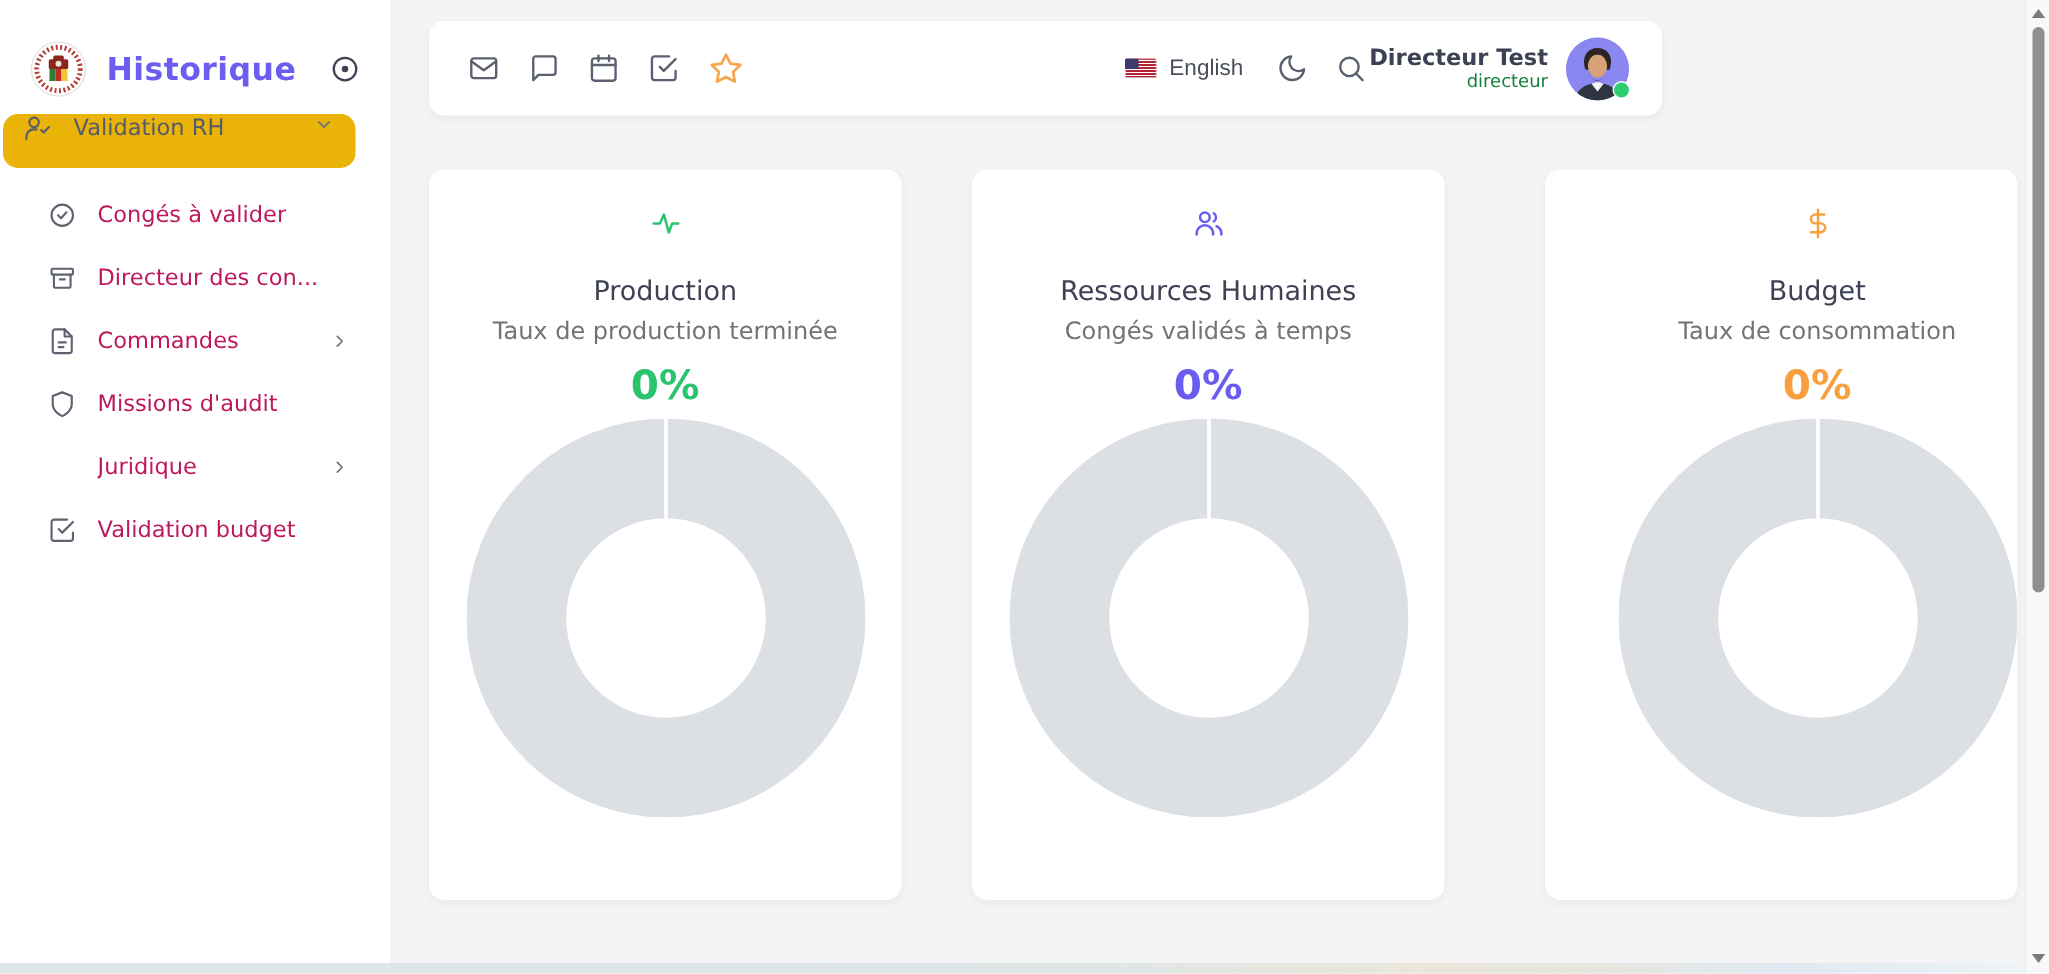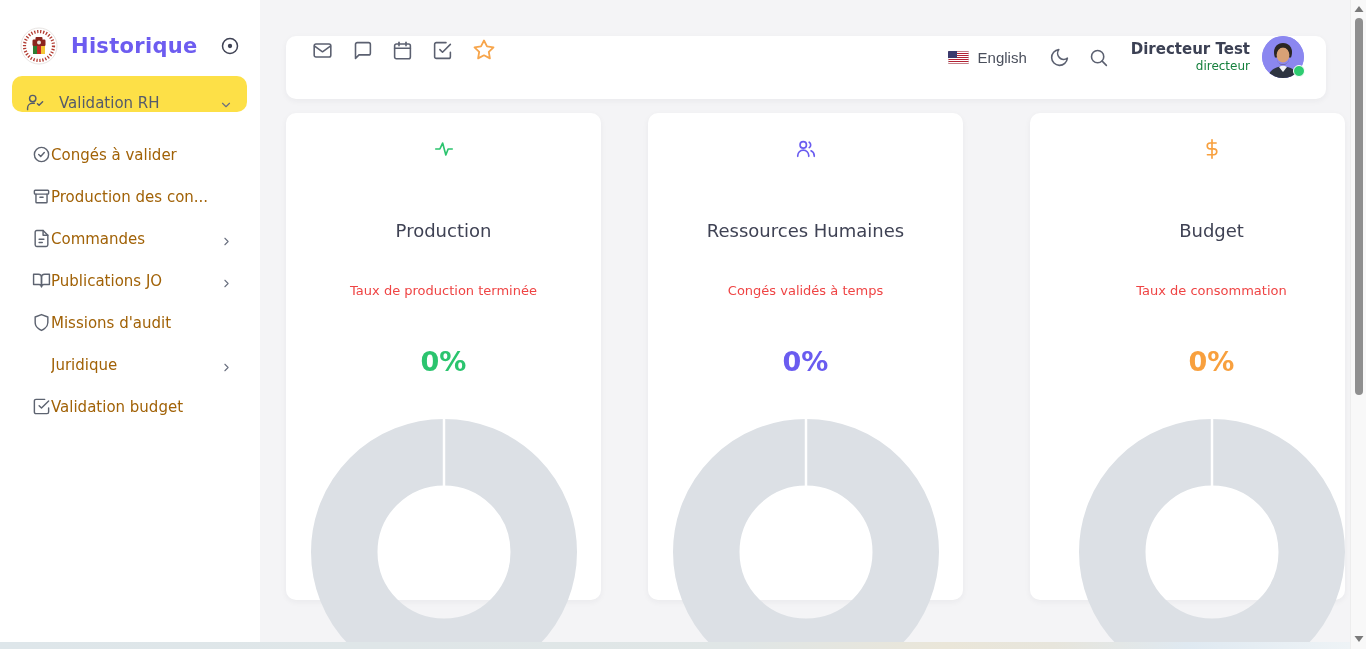--- a/index.html
+++ b/index.html
@@ -21,89 +21,89 @@
     position:absolute; top:24px; left:20px; right:18px; height:44px;
     display:flex; align-items:center;
   }
   .brand-link { display:flex; align-items:center; gap:13px; cursor:pointer; text-decoration:none; }
   .brand-name {
     font-size:21px; font-weight:700; color:#6d5cf0; letter-spacing:.3px;
   }
   .collapse-btn { margin-left:auto; color:#3f4254; cursor:pointer; background:none; border:none; padding:2px; }
 
   .active-item {
-    position:absolute; left:12px; top:76px; width:235px; height:36px;
-    background:#fde047; border-radius:10px;
-    display:flex; align-items:flex-end; padding:0 14px 0 14px; gap:14px;
+    position:absolute; left:2px; top:76px; width:235px; height:36px;
+    background:#eab308; border-radius:10px;
+    display:flex; align-items:flex-start; padding:0 14px 0 14px; gap:14px;
     cursor:pointer; color:#555b6b;
   }
   .active-item .label { font-size:15px; color:#555b6b; }
   .active-item .chev { margin-left:auto; color:#6a7080; }
 
   .menu { position:absolute; left:12px; top:122px; width:235px; list-style:none; }
   .menu-item {
-    height:42px; display:flex; align-items:flex-end; 
-    padding:0 14px 0 20px; border-radius:10px; cursor:pointer; color:#a16207;
+    height:42px; display:flex; align-items:center; gap:14px;
+    padding:0 14px 0 20px; border-radius:10px; cursor:pointer; color:#be185d;
   }
   .menu-item .mi-icon { width:19px; height:19px; color:#5d6370; flex:0 0 19px; }
   .menu-item .mi-icon.empty { visibility:hidden; }
   .menu-item .label { font-size:15px; white-space:nowrap; overflow:hidden; }
   .menu-item .chev { margin-left:auto; color:#6a7080; }
 
   
   .topbar {
-    position:absolute; left:286px; top:36px; width:1040px; height:63px;
+    position:absolute; left:286px; top:14px; width:822px; height:63px;
     background:#ffffff; border-radius:10px;
     box-shadow:0 2px 6px rgba(40,45,60,.05);
-    display:flex; align-items:flex-start; padding:0 22px 0 24px; z-index:1;
+    display:flex; align-items:center; padding:0 22px 0 24px; z-index:1;
   }
   .quick-icons { display:flex; align-items:center; gap:15px; }
   .icon-btn {
     background:none; border:none; cursor:pointer; padding:2px;
     color:#5b6070; display:flex; align-items:center; justify-content:center;
   }
   .icon-btn.star { color:#f7a54b; }
 
   .topbar-right { margin-left:auto; display:flex; align-items:center; }
   .lang-select { display:flex; align-items:center; gap:9px; cursor:pointer; background:none; border:none; }
   .flag { width:21px; height:13px; position:relative; overflow:hidden; border-radius:1px;
     background:repeating-linear-gradient(180deg,#b22234 0 1px,#ffffff 1px 2px,#b22234 2px 3px,#ffffff 3px 4px,#b22234 4px 5px,#ffffff 5px 6px,#b22234 6px 7px,#ffffff 7px 8px,#b22234 8px 9px,#ffffff 9px 10px,#b22234 10px 11px,#ffffff 11px 12px,#b22234 12px 13px);
     box-shadow:0 0 0 .5px #d7d7d7 inset;
   }
   .flag::after { content:""; position:absolute; left:0; top:0; width:9px; height:7px; background:#3c3b6e; }
   .lang-label { font-size:15px; color:#4a4f5c; }
   .theme-btn { margin-left:20px; }
   .search-btn { margin-left:14px; }
-  .user-menu { margin-left:20px; display:flex; align-items:center; gap:12px; cursor:pointer; }
+  .user-menu { display:flex; align-items:center; gap:12px; cursor:pointer; }
   .user-text { text-align:right; line-height:1.25; }
   .user-name { font-size:15px; font-weight:700; color:#3c4154; }
   .user-role { font-size:12px; color:#15803d; }
   .avatar-wrap { position:relative; width:42px; height:42px; }
   .avatar { width:42px; height:42px; border-radius:50%; overflow:hidden; background:#8b87f0; }
   .status-dot {
     position:absolute; right:-1px; bottom:1px; width:12px; height:12px;
     background:#2ecc71; border-radius:50%; border:1.5px solid #ffffff;
   }
 
   
   .card {
     position:absolute; top:113px; width:315px; height:487px;
     background:#ffffff; border-radius:10px;
     box-shadow:0 2px 6px rgba(40,45,60,.05);
-    display:flex; flex-direction:column; align-items:center;gap:36px;
+    display:flex; flex-direction:column; align-items:center;
   }
   .card-0 { left:286px; }
   .card-1 { left:648px; }
   .card-2 { left:1030px;padding-left:48px; }
   .card-icon { margin-top:25px; width:22px; height:22px; }
   .card-0 .card-icon { color:#2bc46e; }
   .card-1 .card-icon { color:#6a5cf0; }
   .card-2 .card-icon { color:#f8a03e; }
   .card-title { margin-top:24px; font-size:18px; font-weight:500; color:#3f4254; }
-  .card-subtitle { margin-top:6px; font-size:13px; color:#ef4444; }
+  .card-subtitle { margin-top:6px; font-size:16px; color:#737373; }
   .card-percent { margin-top:12px; font-size:27px; font-weight:600; }
   .card-0 .card-percent { color:#2bc46e; }
   .card-1 .card-percent { color:#6a5cf0; }
   .card-2 .card-percent { color:#f8a03e; }
   .donut { margin-top:6px; }
 
   
   .v-scrollbar {
     position:absolute; right:0; top:0; width:16px; height:649px;
     background:#f8f8f8; border-left:1px solid #ededed; z-index:5;
@@ -178,46 +178,32 @@
       <span class="label">Congés à valider</span>
     </li>
     <li class="menu-item">
       <span class="mi-icon">
         <svg width="19" height="19" viewBox="0 0 24 24" fill="none" stroke="currentColor" stroke-width="1.8" stroke-linecap="round" stroke-linejoin="round">
           <rect x="3" y="4" width="18" height="5" rx="1"></rect>
             <path d="M5 9v10a1 1 0 0 0 1 1h12a1 1 0 0 0 1-1V9"></path>
             <line x1="10" y1="13" x2="14" y2="13"></line>
         </svg>
       </span>
-      <span class="label">Production des con...</span>
+      <span class="label">Directeur des con...</span>
     </li>
     <li class="menu-item">
       <span class="mi-icon">
         <svg width="19" height="19" viewBox="0 0 24 24" fill="none" stroke="currentColor" stroke-width="1.8" stroke-linecap="round" stroke-linejoin="round">
           <path d="M14 2H6a2 2 0 0 0-2 2v16a2 2 0 0 0 2 2h12a2 2 0 0 0 2-2V8z"></path>
             <polyline points="14 2 14 8 20 8"></polyline>
             <line x1="9" y1="13" x2="15" y2="13"></line>
             <line x1="9" y1="17" x2="13" y2="17"></line>
         </svg>
       </span>
       <span class="label">Commandes</span>
-      <span class="chev">
-        <svg width="13" height="13" viewBox="0 0 24 24" fill="none" stroke="currentColor" stroke-width="2" stroke-linecap="round" stroke-linejoin="round">
-            <polyline points="9 6 15 12 9 18"></polyline>
-          </svg>
-      </span>
-    </li>
-    <li class="menu-item">
-      <span class="mi-icon">
-        <svg width="19" height="19" viewBox="0 0 24 24" fill="none" stroke="currentColor" stroke-width="1.8" stroke-linecap="round" stroke-linejoin="round">
-          <path d="M2 4h6a4 4 0 0 1 4 4v12a3 3 0 0 0-3-3H2z"></path>
-            <path d="M22 4h-6a4 4 0 0 0-4 4v12a3 3 0 0 1 3-3h7z"></path>
-        </svg>
-      </span>
-      <span class="label">Publications JO</span>
       <span class="chev">
         <svg width="13" height="13" viewBox="0 0 24 24" fill="none" stroke="currentColor" stroke-width="2" stroke-linecap="round" stroke-linejoin="round">
             <polyline points="9 6 15 12 9 18"></polyline>
           </svg>
       </span>
     </li>
     <li class="menu-item">
       <span class="mi-icon">
         <svg width="19" height="19" viewBox="0 0 24 24" fill="none" stroke="currentColor" stroke-width="1.8" stroke-linecap="round" stroke-linejoin="round">
           <path d="M12 22s8-3.5 8-10V5l-8-3-8 3v7c0 6.5 8 10 8 10z"></path>

